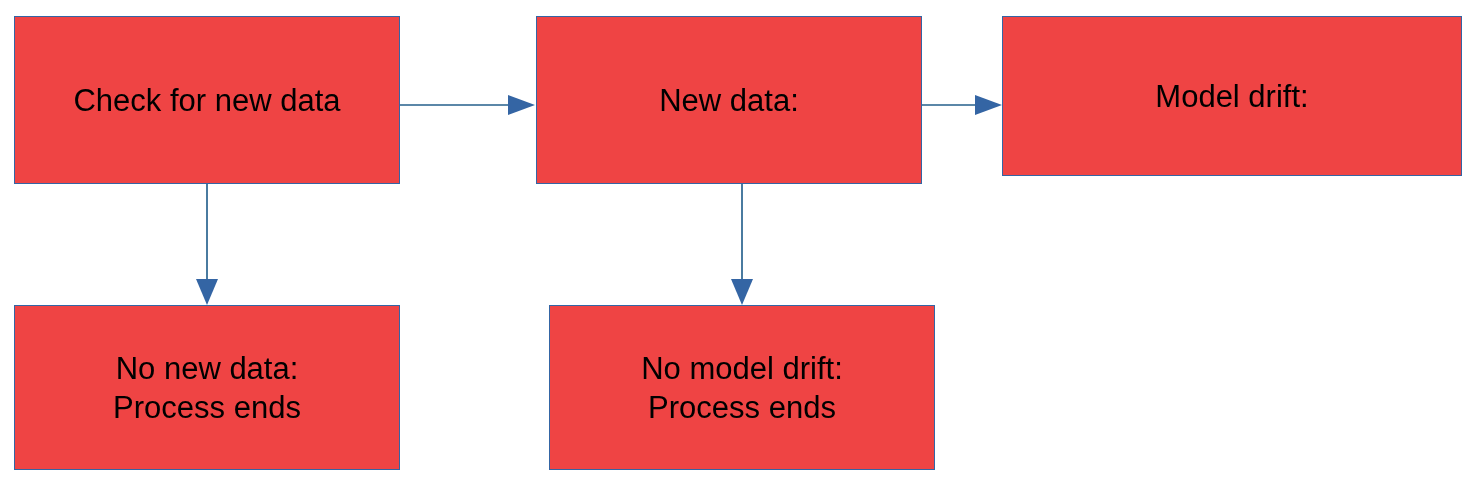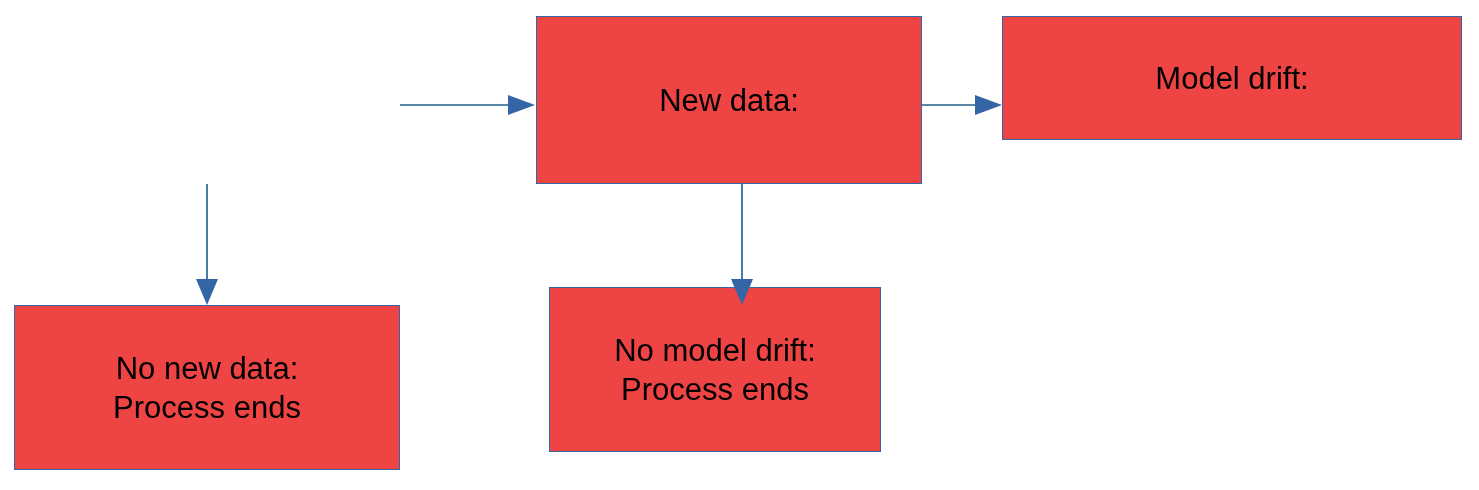--- a/index.html
+++ b/index.html
@@ -33,23 +33,23 @@
     text-align: center;
     white-space: nowrap;
     user-select: none;
   }
   .node .line {
     display: block;
   }
   
   #node-check-new-data   { left: 14px;   top: 16px;  width: 386px; height: 168px; }
   #node-new-data         { left: 536px;  top: 16px;  width: 386px; height: 168px; }
-  #node-model-drift      { left: 1002px; top: 16px;  width: 460px; height: 124px; }
+  #node-model-drift      { left: 1002px; top: 16px;  width: 460px; height: 160px; }
   #node-no-new-data      { left: 14px;   top: 305px; width: 386px; height: 165px; }
-  #node-no-model-drift   { left: 549px;  top: 287px; width: 332px; height: 165px; }
+  #node-no-model-drift   { left: 549px;  top: 305px; width: 386px; height: 165px; }
 
   
   .connector {
     position: absolute;
     pointer-events: none;
   }
   .conn-line-h {
     position: absolute;
     height: 2px;
     background: #5B87A8;
@@ -87,20 +87,23 @@
   #edge-check-to-nonewdata .arrowhead-down { left: 196px; top: 279px; }
 
   #edge-newdata-to-nodrift .conn-line-v { left: 741px; top: 184px; height: 99px; }
   #edge-newdata-to-nodrift .arrowhead-down { left: 731px; top: 279px; }
 </style>
 </head>
 <body>
 
 <div id="canvas">
 
+  <div class="node" id="node-check-new-data">
+    <span class="line">Check for new data</span>
+  </div>
 
   <div class="node" id="node-new-data">
     <span class="line">New data:</span>
   </div>
 
   <div class="node" id="node-model-drift">
     <span class="line">Model drift:</span>
   </div>
 
   <div class="node" id="node-no-new-data">

